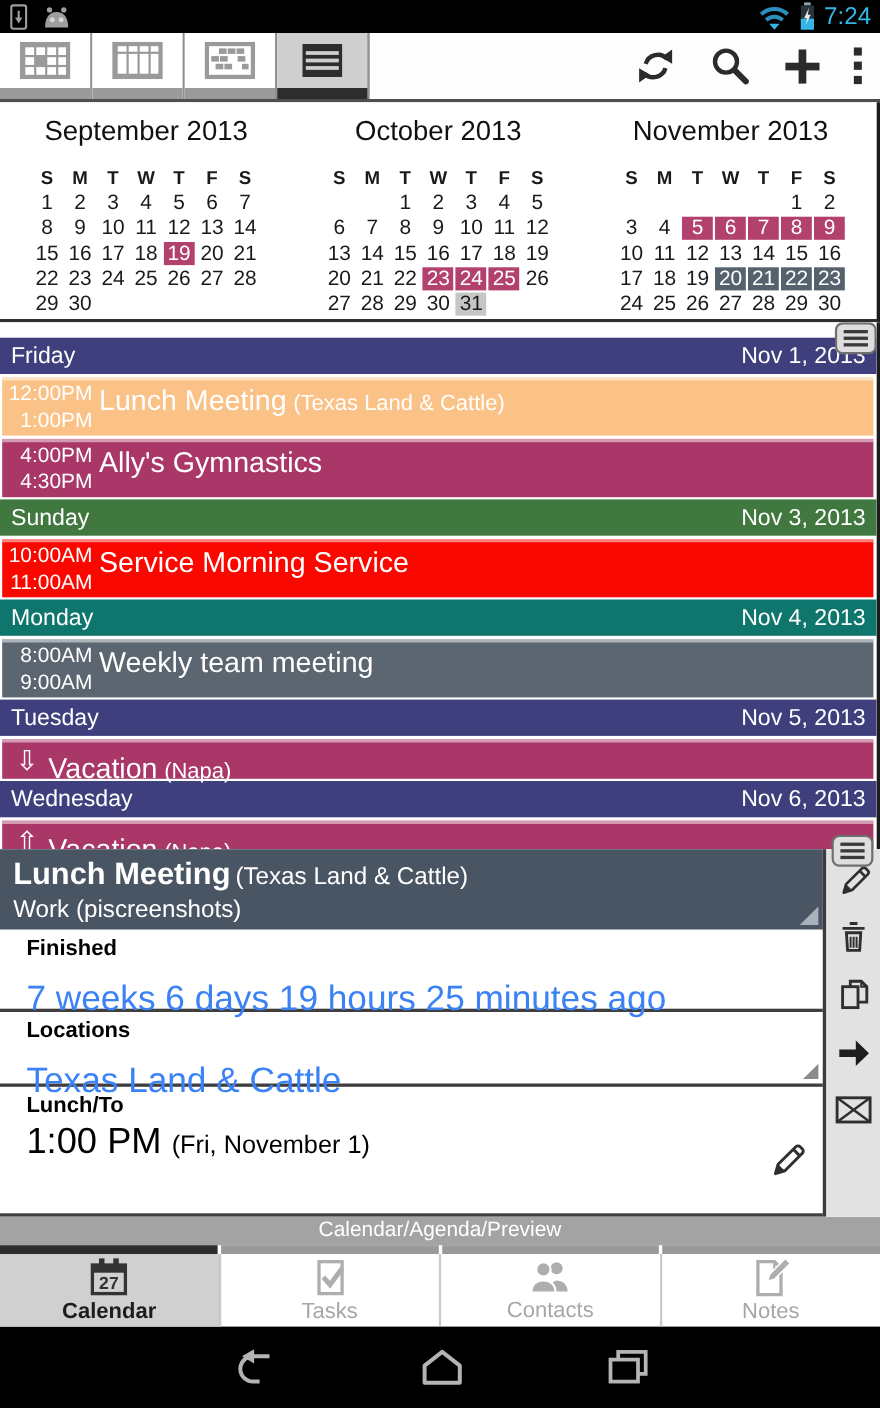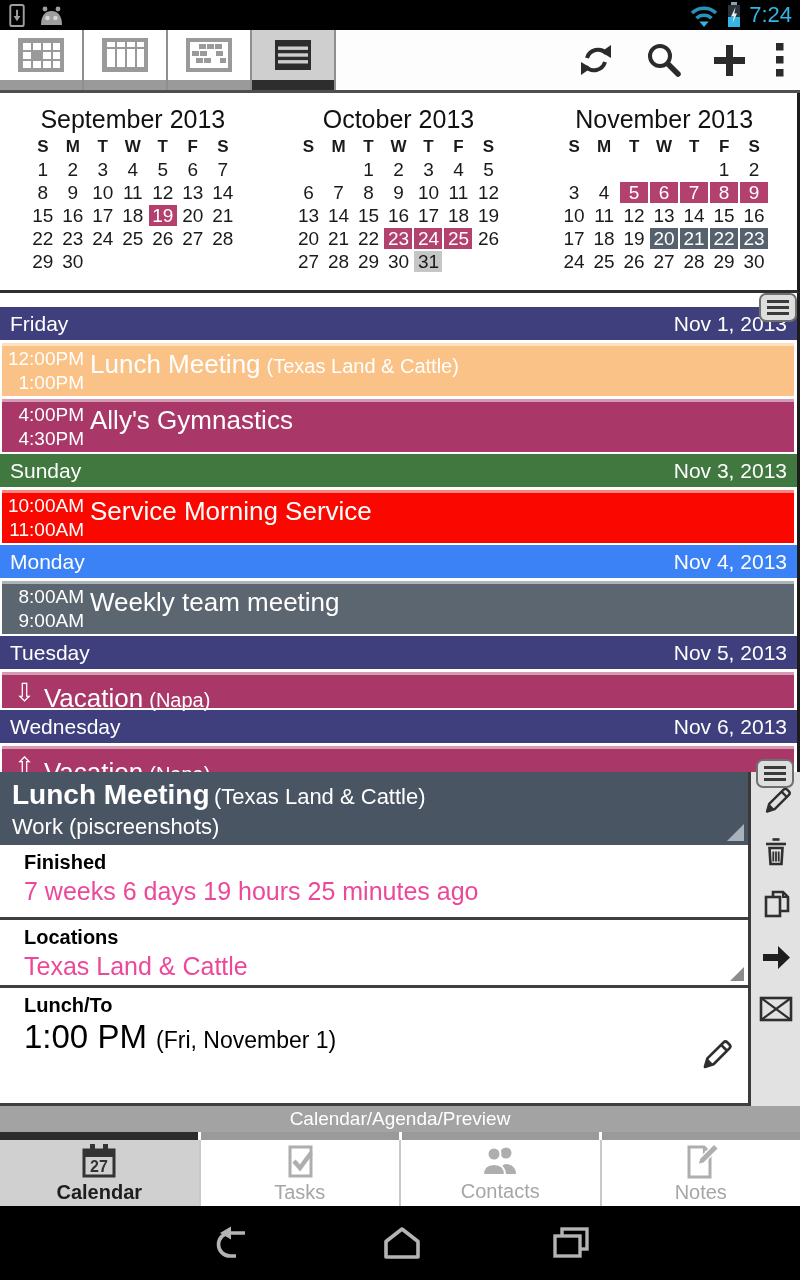--- a/index.html
+++ b/index.html
@@ -16,21 +16,21 @@
   .tb-btn { width:84px; height:60px; border-right:2px solid #8f8f8f; display:flex; flex-direction:column; align-items:center; background:#fff; cursor:pointer; }
   .tb-btn .ic { flex:1; display:flex; align-items:center; justify-content:center; }
   .tb-btn::after { content:''; width:100%; height:10px; background:#9a9a9a; }
   .tb-btn.selected { background:#cfcfcf; }
   .tb-btn.selected::after { background:#2d2d2d; }
   .tb-actions { margin-left:auto; display:flex; align-items:center; gap:28px; padding-right:16px; }
 
   
   .minical-panel { height:200px; background:#fff; border-bottom:3px solid #2e2e2e; border-right:3px solid #1c1c1c; display:flex; justify-content:space-around; }
   .minical { width:33.3%; display:flex; flex-direction:column; align-items:center; }
-  .mc-title { font-size:25px; color:#111; margin:12px 0 1px; }
+  .mc-title { font-size:25px; color:#111; margin:12px 0 16px; }
   .mc-grid { display:grid; grid-template-columns:repeat(7,30px); grid-auto-rows:23px; }
   .mc-cell { font-size:19px; line-height:21px; text-align:center; color:#1a1a1a; margin:1px; }
   .mc-hdr { font-weight:bold; font-size:17px; }
   .hl-pink { background:#b2426d; color:#fff; }
   .hl-gray { background:#c6c6c6; }
   .hl-slate { background:#55626e; color:#fff; }
 
   
   .agenda { height:479px; overflow:hidden; position:relative; background:#fff; border-right:3px solid #1c1c1c; padding-top:12px; }
   .day-hdr { height:33px; margin-top:2px; display:flex; justify-content:space-between; align-items:center; padding:0 10px; color:#fff; font-size:21px; }
@@ -54,21 +54,21 @@
   .pv-main { flex:1; min-width:0; display:flex; flex-direction:column; }
   .pv-header { background:#4a5564; color:#fff; height:73px; padding:7px 12px 0; position:relative; }
   .pv-title { font-size:28px; font-weight:bold; }
   .pv-title-note { font-size:22px; font-weight:normal; }
   .pv-cal-line { font-size:22px; margin-top:3px; }
   .tri { position:absolute; right:4px; bottom:4px; width:0; height:0; border-left:17px solid transparent; }
   .tri-light { border-bottom:17px solid #a9b2ba; }
   .tri-dark  { border-left-width:14px; border-bottom:14px solid #8b8b8b; }
   .pv-row { border-bottom:3px solid #3f3f3f; padding:6px 24px; position:relative; }
   .pv-label { font-size:20px; font-weight:bold; color:#000; }
-  .pv-value { font-size:25px; color:#ec4899; margin-top:3px; }
+  .pv-value { font-size:32px; color:#3b82f6; margin-top:15px; }
   .pv-fromto { flex:1; border-bottom:3px solid #3f3f3f; }
   .pv-time { font-size:33px; line-height:40px; color:#000; }
   .pv-to-note { font-size:23px; }
   .pv-edit { position:absolute; right:14px; top:46px; }
   .pv-strip { width:52px; flex:none; background:#e2e2e2; border-left:3px solid #3a3a3a; display:flex; flex-direction:column; align-items:center; padding-top:10px; gap:19px; }
   .pv-strip svg { cursor:pointer; }
 
   
   .footer-status { height:26px; background:#a3a3a3; color:#fff; font-size:19px; text-align:center; line-height:26px; }
   .tab-indicator { height:8px; display:flex; }
@@ -408,21 +408,21 @@
     </span>
 
     <span class="ev-main">
       <span class="ev-title">Service Morning Service</span>
     </span>
   </div>
 </div>
   </div>
 
   <div class="day-group">
-    <div class="day-hdr" style="background: #3b82f6;">
+    <div class="day-hdr" style="background: #0f766e;">
       <span class="day-name">Monday</span>
       <span class="day-date">Nov 4, 2013</span>
     </div>
     <div class="day-events">
   <div class="ev" style="background: rgb(91, 102, 112);">
     <span class="ev-times">
       <span class="ev-start">8:00AM</span>
       <span class="ev-end">9:00AM</span>
     </span>
 

